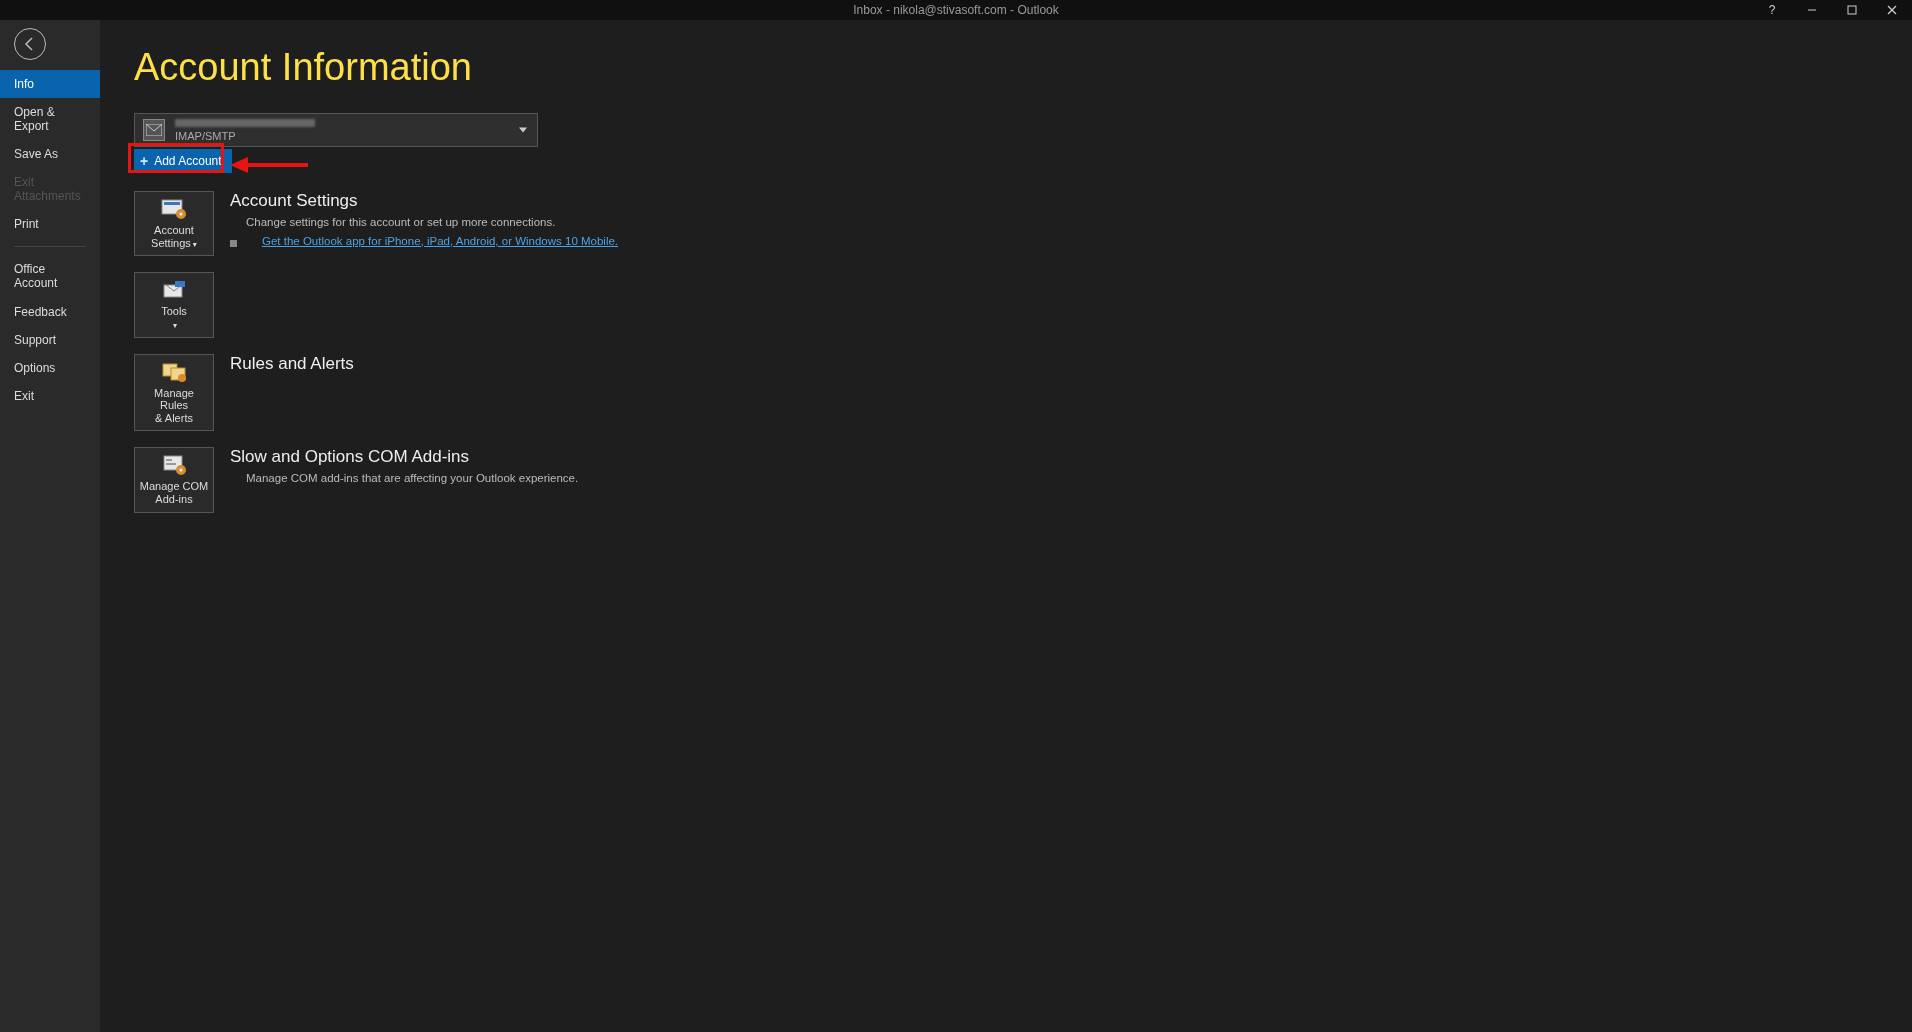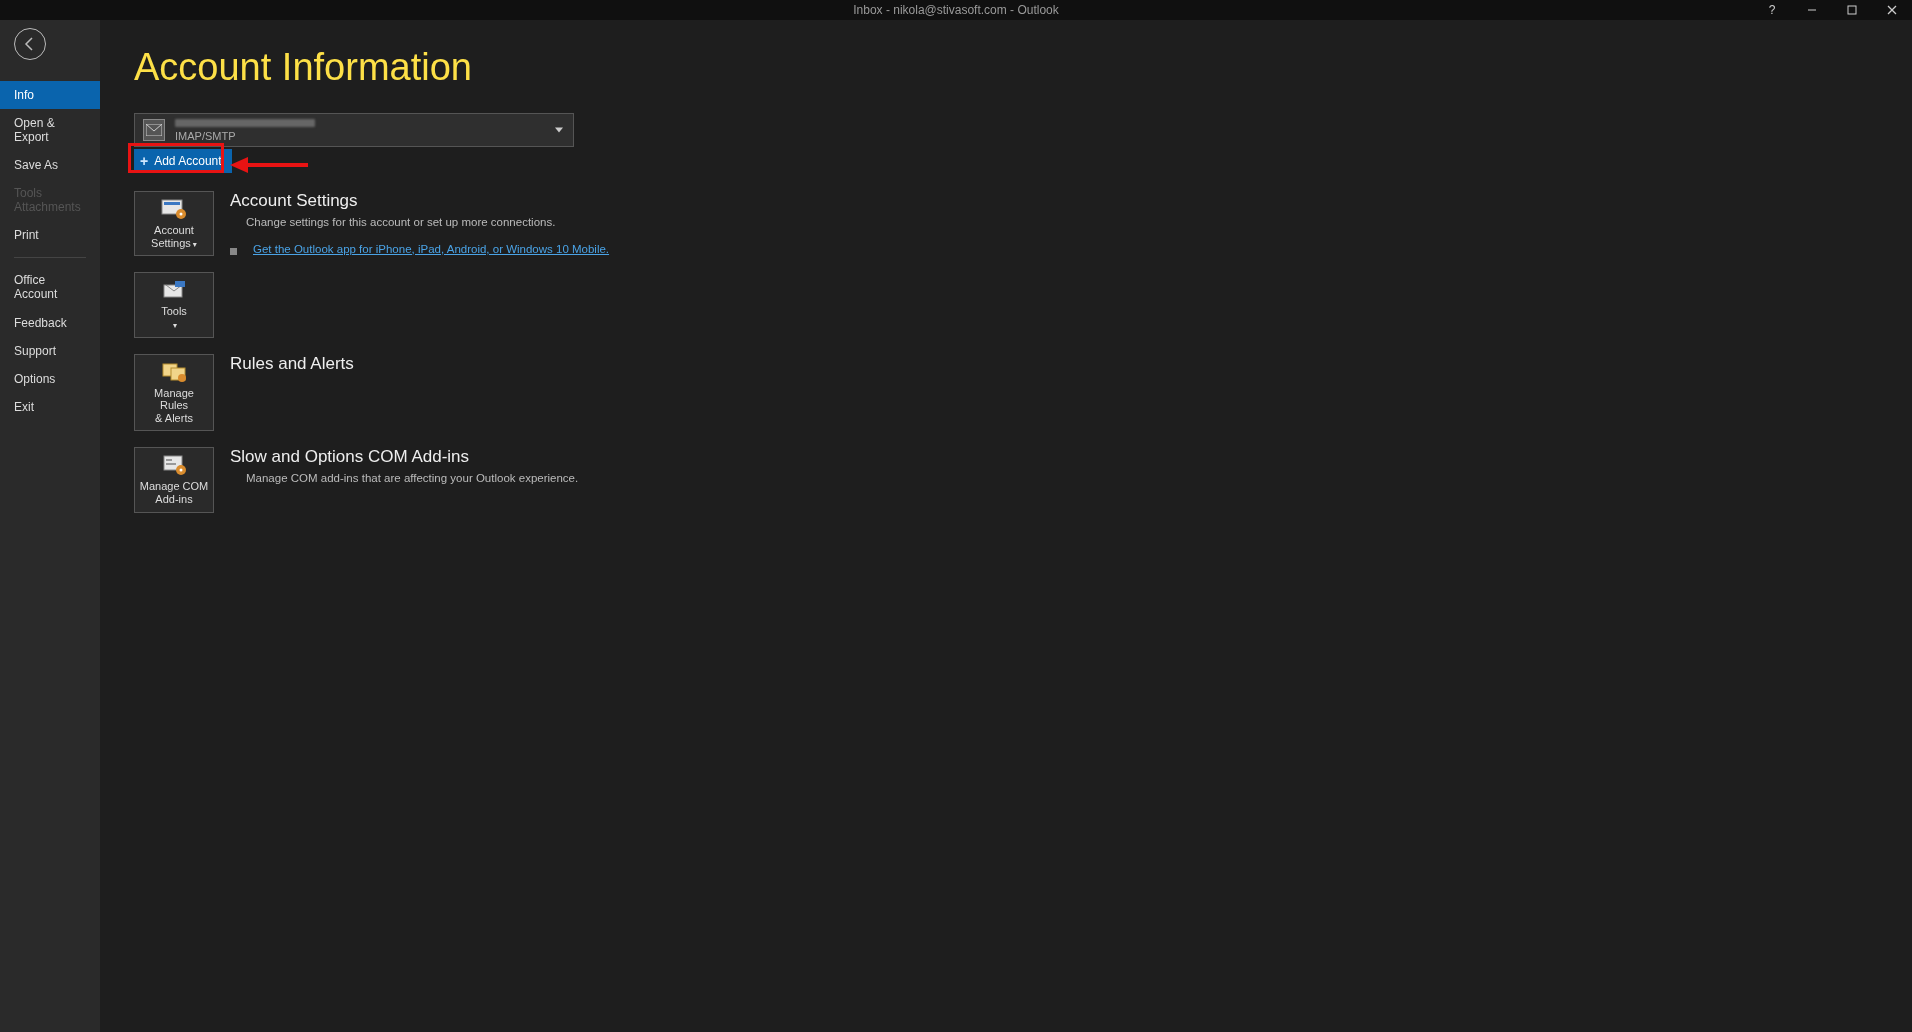--- a/index.html
+++ b/index.html
@@ -56,21 +56,20 @@
       border: 1.5px solid #bbb;
       border-radius: 50%;
       margin: 8px 0 10px 14px;
       display: flex;
       align-items: center;
       justify-content: center;
       color: #bbb;
     }
     .nav {
       width: 100%;
-      margin-top: 11px;
     }
     .nav-item {
       padding: 7px 14px;
       color: #ddd;
       font-size: 12px;
     }
     .nav-item.active {
       background: #0a64ad;
       color: #fff;
     }
@@ -87,21 +86,21 @@
       background: #1e1e1e;
       padding: 26px 34px;
     }
     .page-title {
       font-size: 38px;
       font-weight: 300;
       color: #fde047;
       margin-bottom: 24px;
     }
     .account-dd {
-      width: 440px;
+      width: 404px;
       height: 34px;
       border: 1px solid #555;
       background: #2f2f2f;
       display: flex;
       align-items: center;
       padding: 0 8px;
       position: relative;
     }
     .account-dd .mail-icon {
       width: 22px;
@@ -170,21 +169,21 @@
       align-items:center; justify-content:center;
       padding:6px 4px;
     }
     .icon-tile svg { margin-bottom:4px; }
     .icon-tile-label {
       text-align:center; font-size:11px; color:#ddd; line-height:1.15;
     }
     .sec-body { flex:1; max-width:480px; }
     .sec-title { font-size:17px; color:#eee; font-weight:400; margin-bottom:4px; }
     .sec-desc { font-size:11.5px; color:#bbb; line-height:1.35;margin-left:16px; }
-    .bullet-link { display:flex; gap:16px; margin-top:12px; align-items:flex-end; }
+    .bullet-link { display:flex; gap:25px; margin-top:4px; align-items:flex-end; }
     .bullet-link .sq { width:7px; height:7px; background:#888; margin-top:4px; }
     .bullet-link a { color:#4aa3e6; text-decoration:underline; font-size:11.5px; }
     .plus-ico { font-size:14px; line-height:1; font-weight:700; color:#cfe8ff; }
     .caret-sm { font-size:8px; margin-left:2px; }
   </style>
 </head>
 <body>
 
 <div class="titlebar">
   <span class="titlebar-title">Inbox - nikola@stivasoft.com  -  Outlook</span>
@@ -213,21 +212,21 @@
   <div class="back-col">
     <div class="back-btn">
       <svg width="16" height="16" viewBox="0 0 16 16">
           <path d="M10 2 L4 8 L10 14" fill="none" stroke="#bbb" stroke-width="1.5"></path>
         </svg>
     </div>
     <div class="nav">
       <div class="nav-item active">Info</div>
       <div class="nav-item">Open &amp; Export</div>
       <div class="nav-item">Save As</div>
-      <div class="nav-item disabled">Tools Attachments</div>
+      <div class="nav-item disabled">Exit Attachments</div>
       <div class="nav-item">Print</div>
       <div class="nav-divider"></div>
       <div class="nav-item multiline" style="white-space:pre-line;">Office
 Account</div>
       <div class="nav-item">Feedback</div>
       <div class="nav-item">Support</div>
       <div class="nav-item">Options</div>
       <div class="nav-item">Exit</div>
     </div>
   </div>

